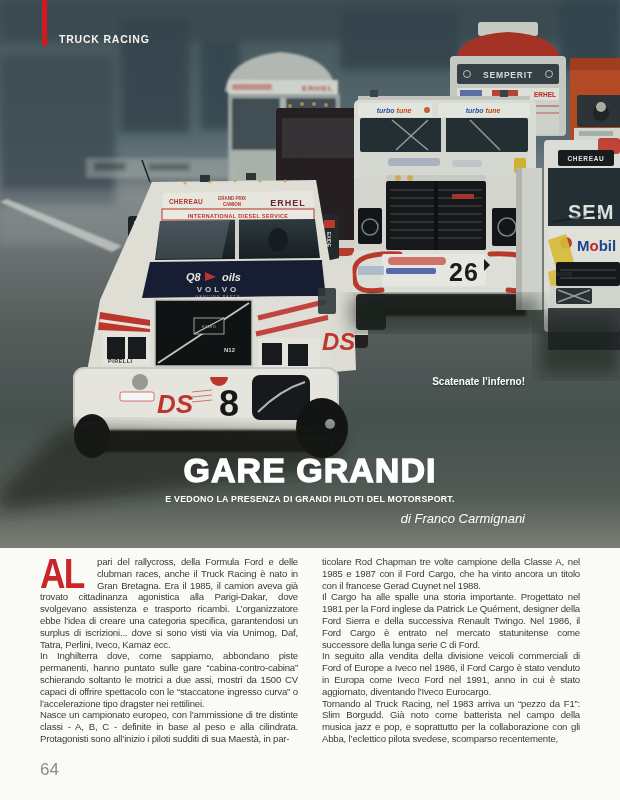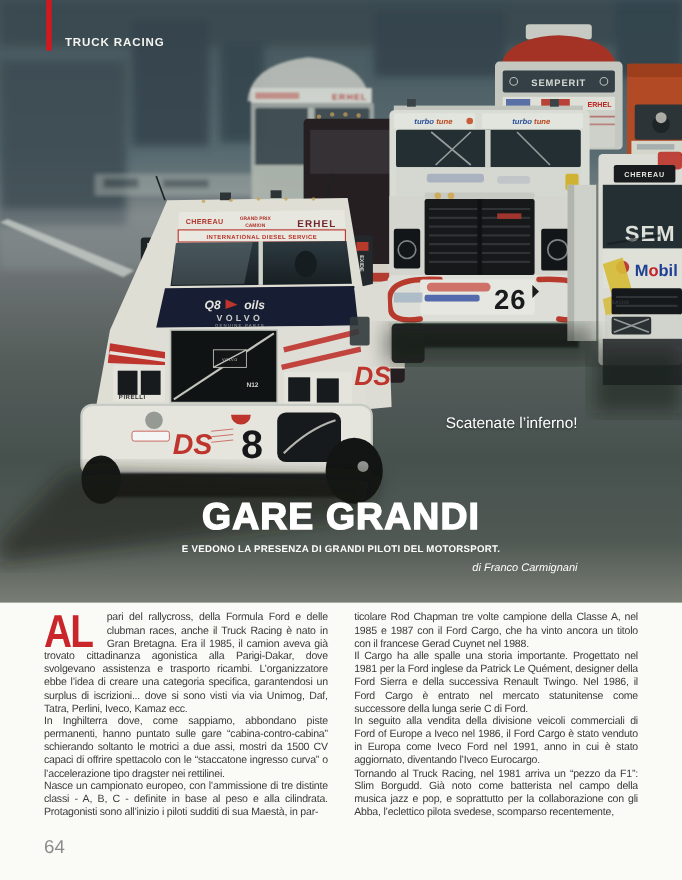--- a/index.html
+++ b/index.html
@@ -4,27 +4,27 @@
 <style>
   html,body{margin:0;padding:0;}
   .page{position:relative;width:620px;height:800px;background:#fafaf7;overflow:hidden;
         font-family:"Liberation Sans", sans-serif;}
   
   .photo{position:absolute;left:0;top:0;width:620px;height:548px;overflow:hidden;}
   .photo svg{display:block;}
   .kicker-bar{position:absolute;left:42px;top:0;width:5px;height:46px;background:#d2191f;}
   .kicker{position:absolute;left:59px;top:33px;color:#f4f4f0;font-size:10.5px;font-weight:bold;
           letter-spacing:.8px;}
-  .caption{position:absolute;right:95px;top:376px;color:#fff;font-size:14px;font-weight:normal;
+  .caption{position:absolute;right:95px;top:376px;color:#fff;font-size:10px;font-weight:bold;
            text-shadow:0 1px 2px rgba(0,0,0,.5);margin-left:48px;}
   .title-block{position:absolute;left:0;right:0;top:453px;text-align:center;color:#fff;}
   .title-block h1{margin:0;font-size:34px;line-height:1;font-weight:bold;letter-spacing:1px;
                   -webkit-text-stroke:1.3px #ffffff;}
   .subtitle{margin-top:7px;font-size:8.8px;font-weight:bold;line-height:11.5px;letter-spacing:.25px;}
-  .byline{margin-top:5px;padding-right:95px;text-align:right;font-size:10px;font-style:italic;}
+  .byline{margin-top:5px;padding-right:95px;text-align:right;font-size:13px;font-style:italic;}
   
   .article{position:absolute;left:40px;top:556px;width:540px;display:flex;gap:24px;
            color:#3b3b3b;font-size:9.6px;line-height:11.8px;letter-spacing:-0.2px;}
   .col{width:263px;text-align:justify;}
   .col p{margin:0;}
   .dropcap{float:left;color:#c9252b;font-weight:bold;font-size:42px;line-height:33px;
            height:33px;margin:1px 5px 0 0;transform:scaleX(.84);transform-origin:left top;
            display:inline-block;letter-spacing:-2px;}
   .pagenum{position:absolute;left:40px;top:760px;color:#8b8b8b;font-size:17px;}
   
@@ -329,18 +329,18 @@
   <div class="article">
     <div class="col">
       <p><span class="dropcap">AL</span><span>pari del rallycross, della Formula Ford e delle clubman races, anche il Truck Racing è nato in Gran Bretagna. Era il 1985, il camion aveva già trovato cittadinanza agonistica alla Parigi-Dakar, dove svolgevano assistenza e trasporto ricambi. L’organizzatore ebbe l’idea di creare una categoria specifica, garantendosi un surplus di iscrizioni... dove si sono visti via via Unimog, Daf, Tatra, Perlini, Iveco, Kamaz ecc.</span></p>
       <p>In Inghilterra dove, come sappiamo, abbondano piste permanenti, hanno puntato sulle gare “cabina-contro-cabina” schierando soltanto le motrici a due assi, mostri da 1500 CV capaci di offrire spettacolo con le “staccatone ingresso curva” o l’accelerazione tipo dragster nei rettilinei.</p>
       <p>Nasce un campionato europeo, con l’ammissione di tre distinte classi - A, B, C - definite in base al peso e alla cilindrata. Protagonisti sono all’inizio i piloti sudditi di sua Maestà, in par-</p>
     </div>
     <div class="col">
       <p>ticolare Rod Chapman tre volte campione della Classe A, nel 1985 e 1987 con il Ford Cargo, che ha vinto ancora un titolo con il francese Gerad Cuynet nel 1988.</p>
       <p>Il Cargo ha alle spalle una storia importante. Progettato nel 1981 per la Ford inglese da Patrick Le Quément, designer della Ford Sierra e della successiva Renault Twingo. Nel 1986, il Ford Cargo è entrato nel mercato statunitense come successore della lunga serie C di Ford.</p>
       <p>In seguito alla vendita della divisione veicoli commerciali di Ford of Europe a Iveco nel 1986, il Ford Cargo è stato venduto in Europa come Iveco Ford nel 1991, anno in cui è stato aggiornato, diventando l’Iveco Eurocargo.</p>
-      <p>Tornando al Truck Racing, nel 1981 arriva un “pezzo da F1”: Slim Borgudd. Già noto come batterista nel campo della musica jazz e pop, e soprattutto per la collaborazione con gli Abba, l’eclettico pilota svedese, scomparso recentemente,</p>
+      <p>Tornando al Truck Racing, nel 1983 arriva un “pezzo da F1”: Slim Borgudd. Già noto come batterista nel campo della musica jazz e pop, e soprattutto per la collaborazione con gli Abba, l’eclettico pilota svedese, scomparso recentemente,</p>
     </div>
   </div>
 
   <div class="pagenum">64</div>
 </div>
 
 </body></html>

